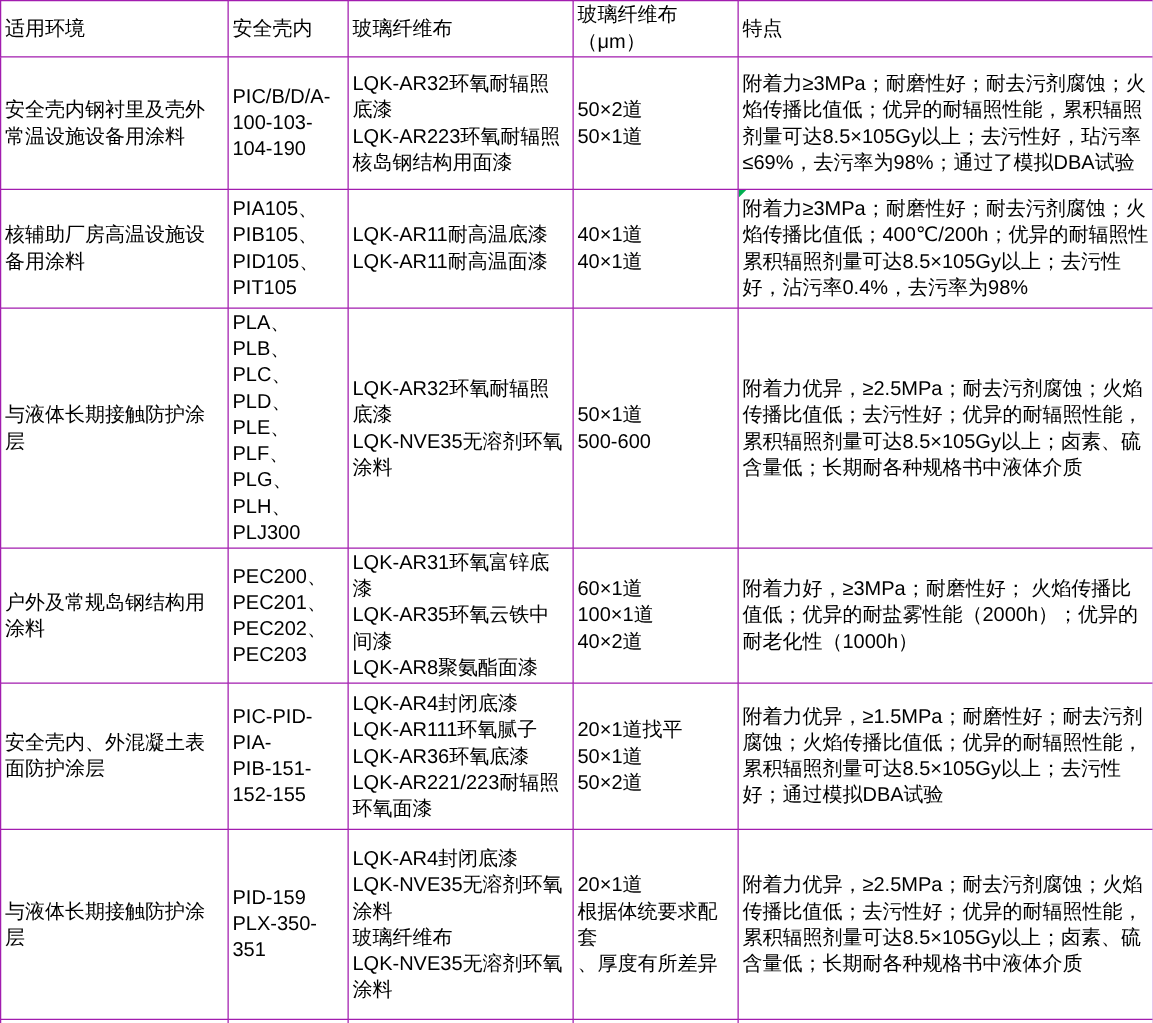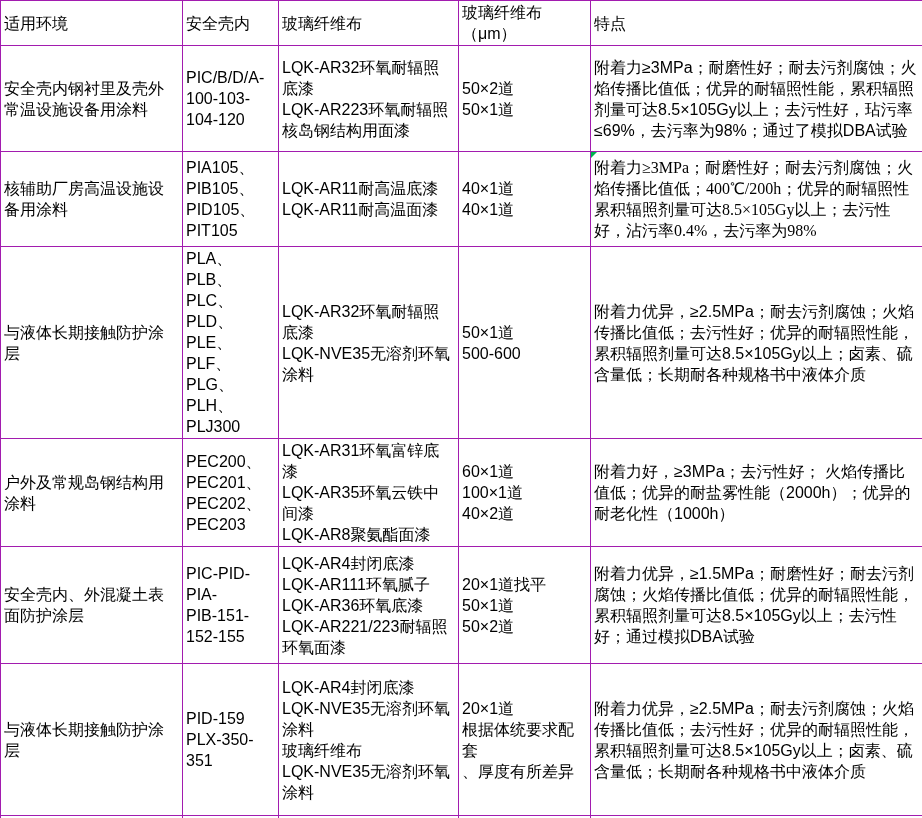--- a/index.html
+++ b/index.html
@@ -27,21 +27,21 @@
     padding: 1px 3px;
     overflow: hidden;
     box-sizing: border-box;
   }
   .col-env  { width: 182px; }
   .col-sys  { width: 96px;  }
   .col-coat { width: 180px; }
   .col-thk  { width: 132px; }
   .col-feat { width: 332px; }
   .c-sys, .c-coat, .c-thk { white-space: pre-line; }
-  .rel { position: relative; font-family: Liberation Serif, serif; }
+  .rel { position: relative; }
   .corner-marker {
     position: absolute;
     top: 0;
     left: 0;
     width: 0;
     height: 0;
     border-top: 6px solid #00b050;
     border-right: 6px solid transparent;
   }
 </style>
@@ -61,21 +61,21 @@
     <th>适用环境</th>
     <th>安全壳内</th>
     <th>玻璃纤维布</th>
     <th>玻璃纤维布（μm）</th>
     <th>特点</th>
   </tr>
   <tr style="height:106px">
     <td class="c-env">安全壳内钢衬里及壳外常温设施设备用涂料</td>
     <td class="c-sys">PIC/B/D/A-
 100-103-
-104-120</td>
+104-190</td>
     <td class="c-coat">LQK-AR32环氧耐辐照底漆
 LQK-AR223环氧耐辐照核岛钢结构用面漆</td>
     <td class="c-thk">50×2道
 50×1道</td>
     <td class="c-feat">附着力≥3MPa；耐磨性好；耐去污剂腐蚀；火焰传播比值低；优异的耐辐照性能，累积辐照剂量可达8.5×105Gy以上；去污性好，玷污率≤69%，去污率为98%；通过了模拟DBA试验</td>
   </tr>
   <tr style="height:95px">
     <td class="c-env">核辅助厂房高温设施设备用涂料</td>
     <td class="c-sys">PIA105、
 PIB105、
@@ -108,21 +108,21 @@
     <td class="c-sys">PEC200、
 PEC201、
 PEC202、
 PEC203</td>
     <td class="c-coat">LQK-AR31环氧富锌底漆
 LQK-AR35环氧云铁中间漆
 LQK-AR8聚氨酯面漆</td>
     <td class="c-thk">60×1道
 100×1道
 40×2道</td>
-    <td class="c-feat">附着力好，≥3MPa；去污性好； 火焰传播比值低；优异的耐盐雾性能（2000h）；优异的耐老化性（1000h）</td>
+    <td class="c-feat">附着力好，≥3MPa；耐磨性好； 火焰传播比值低；优异的耐盐雾性能（2000h）；优异的耐老化性（1000h）</td>
   </tr>
   <tr style="height:117px">
     <td class="c-env">安全壳内、外混凝土表面防护涂层</td>
     <td class="c-sys">PIC-PID-PIA-
 PIB-151-
 152-155</td>
     <td class="c-coat">LQK-AR4封闭底漆
 LQK-AR111环氧腻子
 LQK-AR36环氧底漆
 LQK-AR221/223耐辐照环氧面漆</td>

